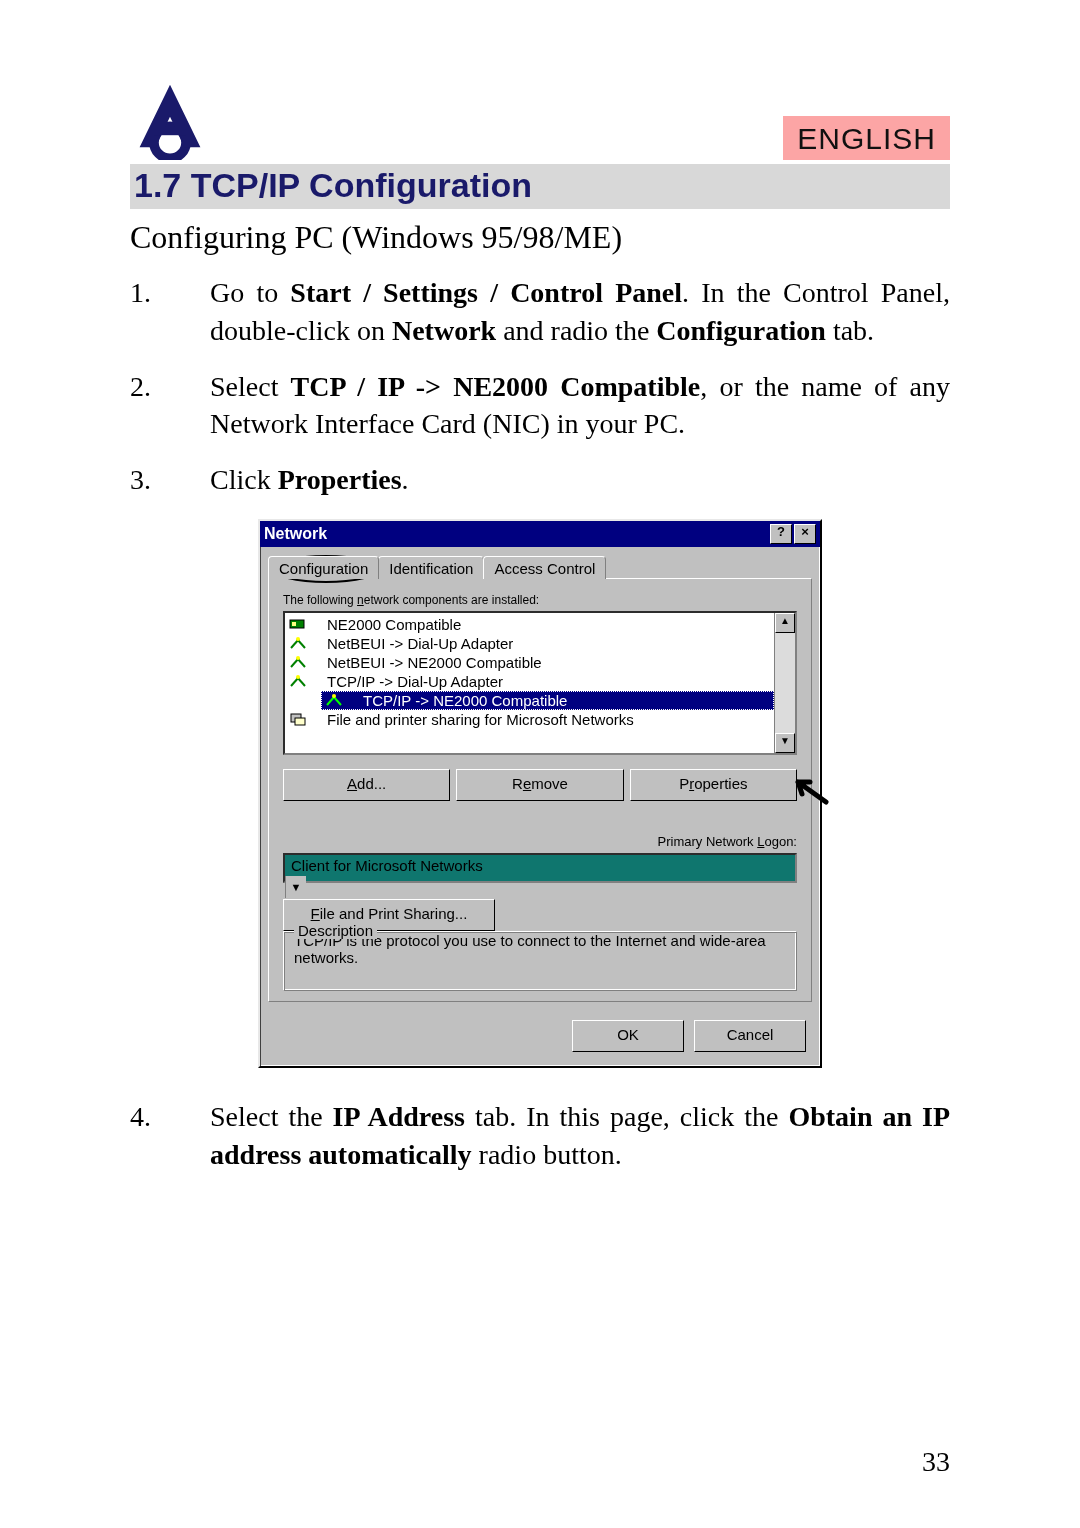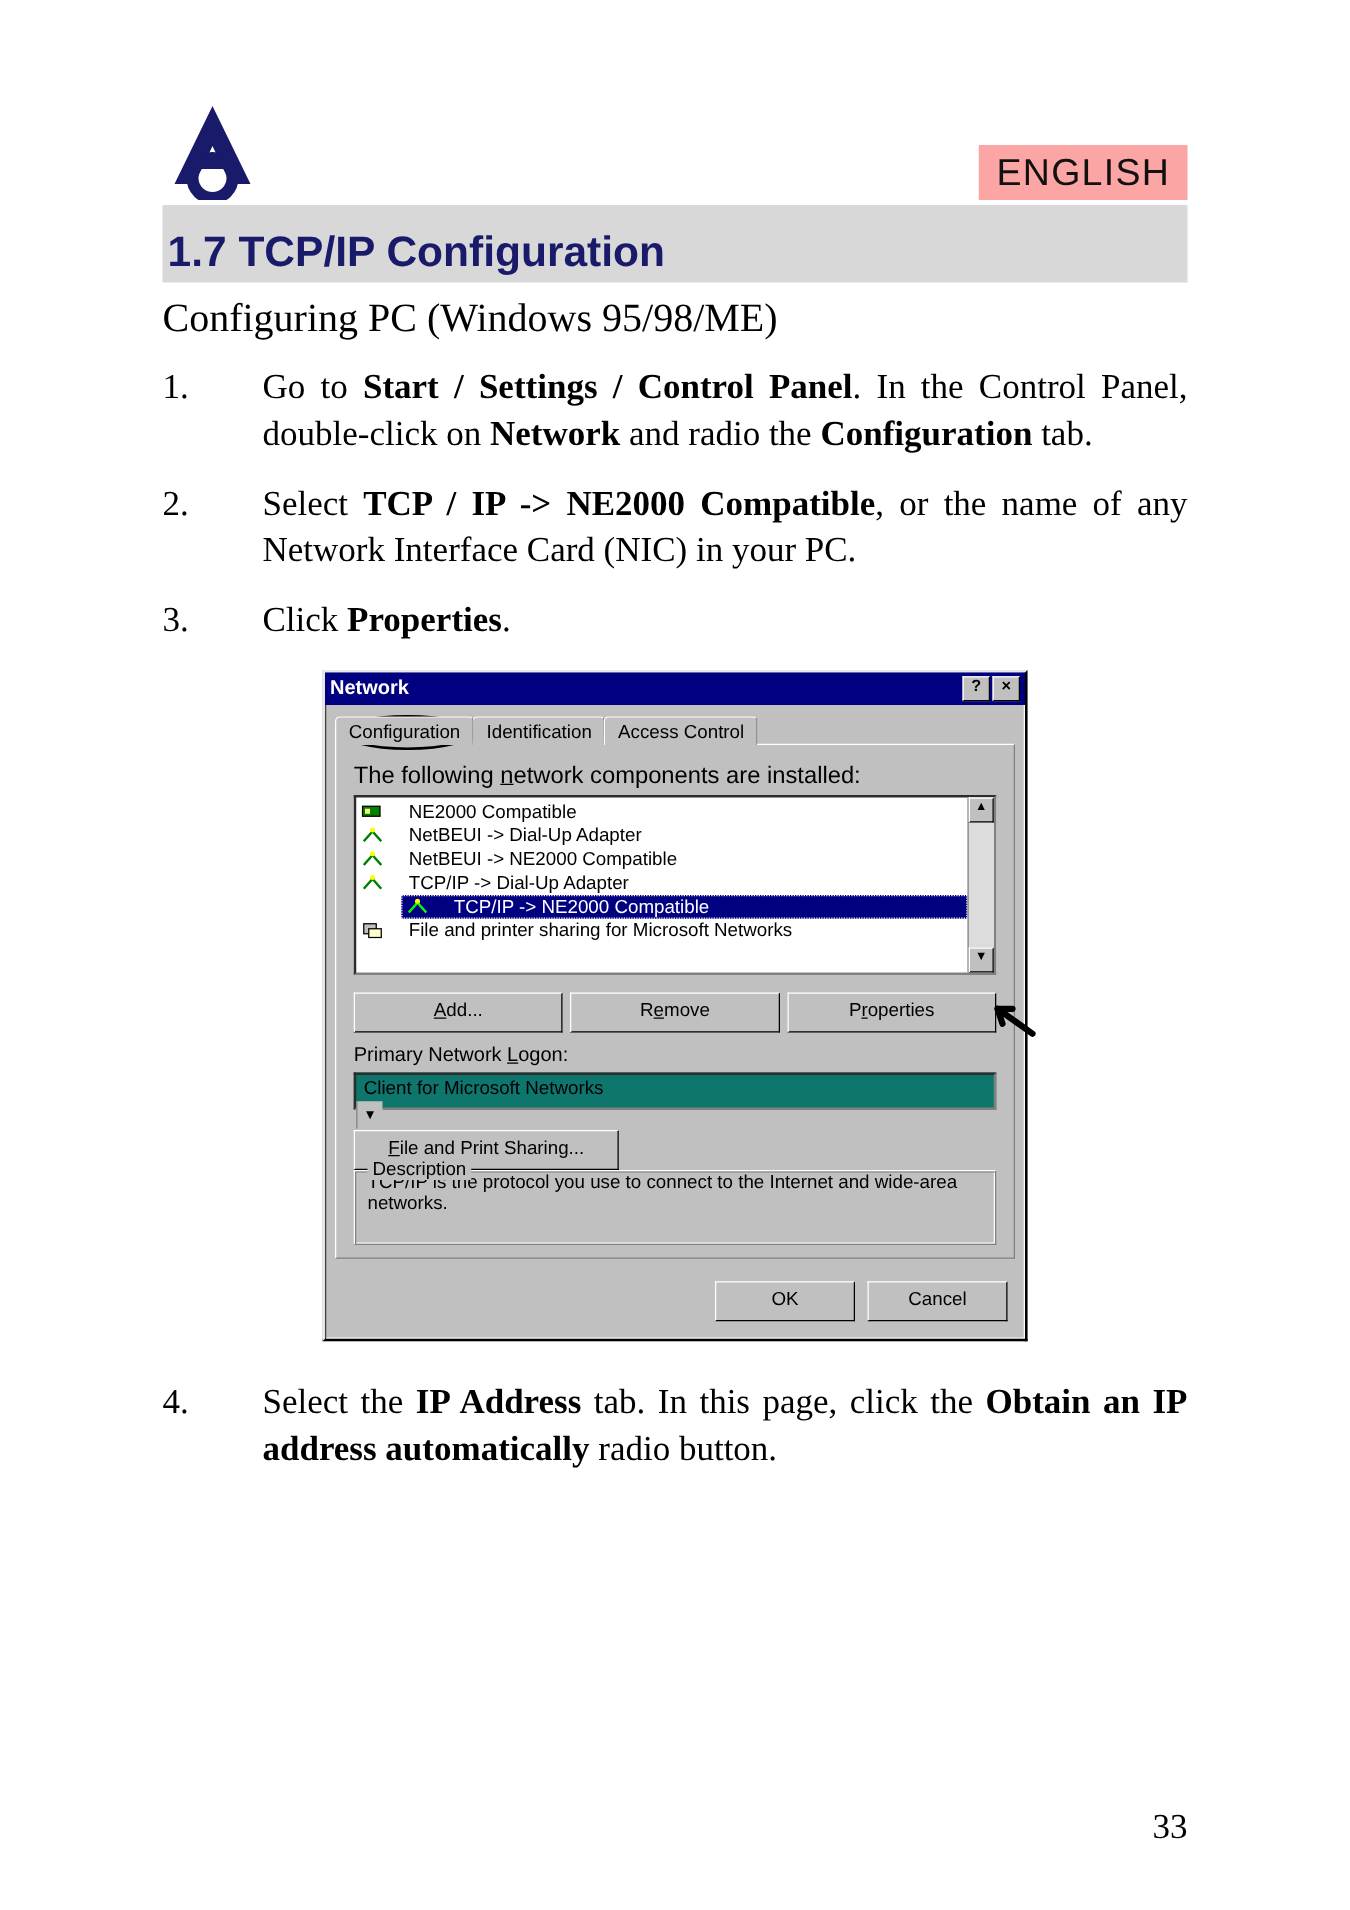--- a/index.html
+++ b/index.html
@@ -34,21 +34,21 @@
     font-size: 30px;
     letter-spacing: 1px;
     color: #111;
   }
   .section-bar {
     background: #d8d8d8;
     font-family: Arial, sans-serif;
     font-weight: bold;
     font-size: 34px;
     color: #1a1a6a;
-    padding: 19px 8px 4px 4px;
+    padding: 2px 8px 4px 4px;
     margin-bottom: 10px;
   }
   .subhead {
     font-size: 32px;
     margin: 10px 0 18px 0;
   }
   ol.steps {
     list-style: none;
     padding: 0;
     margin: 0;
@@ -141,21 +141,21 @@
   }
   .tab-wrap { position: relative; }
   .panel {
     margin: 0 8px 8px 8px;
     border: 1px solid #fff;
     border-right-color: #808080;
     border-bottom-color: #808080;
     background: #c0c0c0;
     padding: 14px 14px 10px 14px;
   }
-  .listlabel { margin-bottom: 4px; font-size: 19px; }
+  .listlabel { margin-bottom: 4px; font-size: 12px; }
   .listbox {
     background: #fff;
     border: 2px inset #808080;
     height: 140px;
     display: flex;
   }
   .listitems { flex: 1; padding: 2px 0; font-size: 15px; }
   .li-row {
     display: flex;
     align-items: center;
@@ -215,21 +215,21 @@
     line-height: 28px;
     font-size: 15px;
     position: relative;
   }
   .arrow-annot {
     position: absolute;
     right: -36px;
     top: 2px;
     pointer-events: none;
   }
-  .field-label { margin-top: 10px; font-size: 16px; }
+  .field-label { margin-top: 33px; font-size: 13px; text-align: right; }
   .dropdown {
     display: flex;
     margin-top: 4px;
     border: 2px inset #808080;
     background: #0f766e;
     height: 26px;
     flex-direction: column;
   }
   .dropdown .val { flex: 1; padding: 2px 6px; font-size: 15px; }
   .dropdown .arrow {

